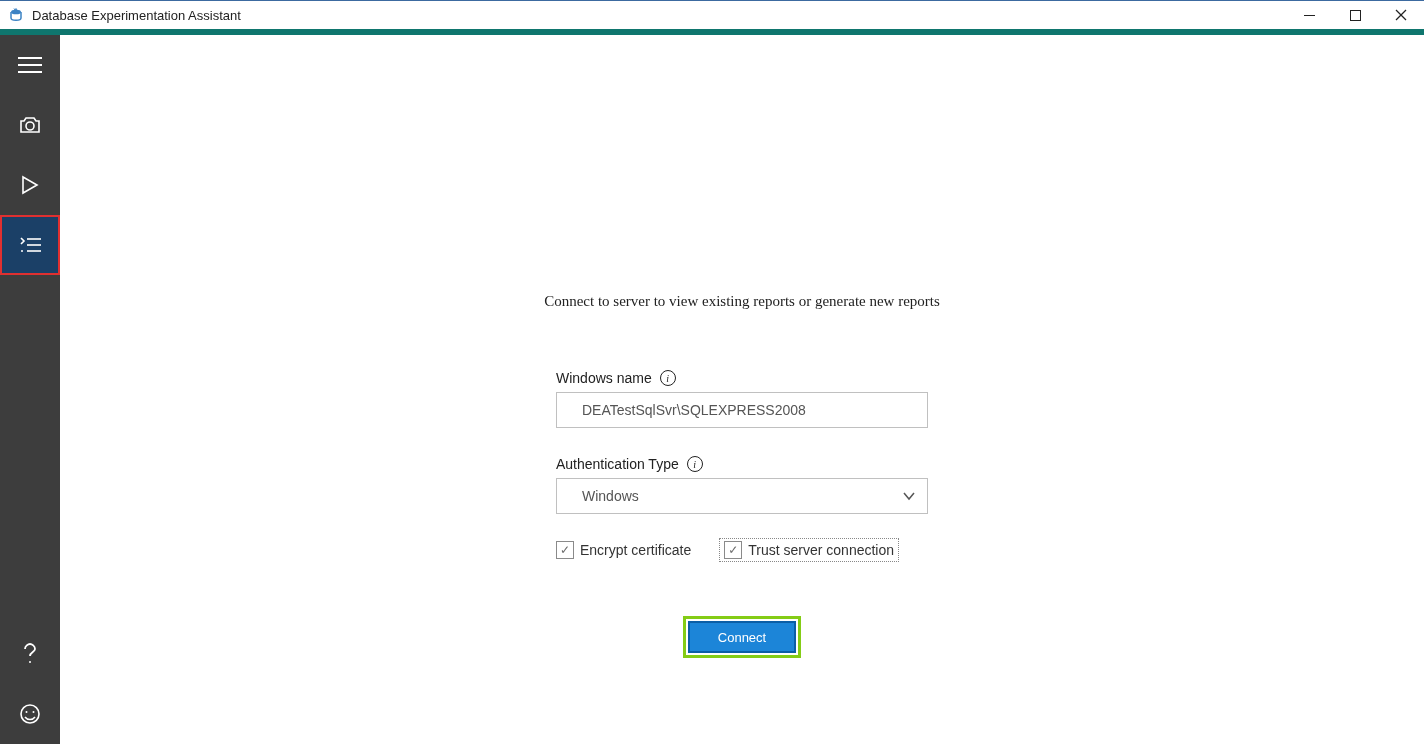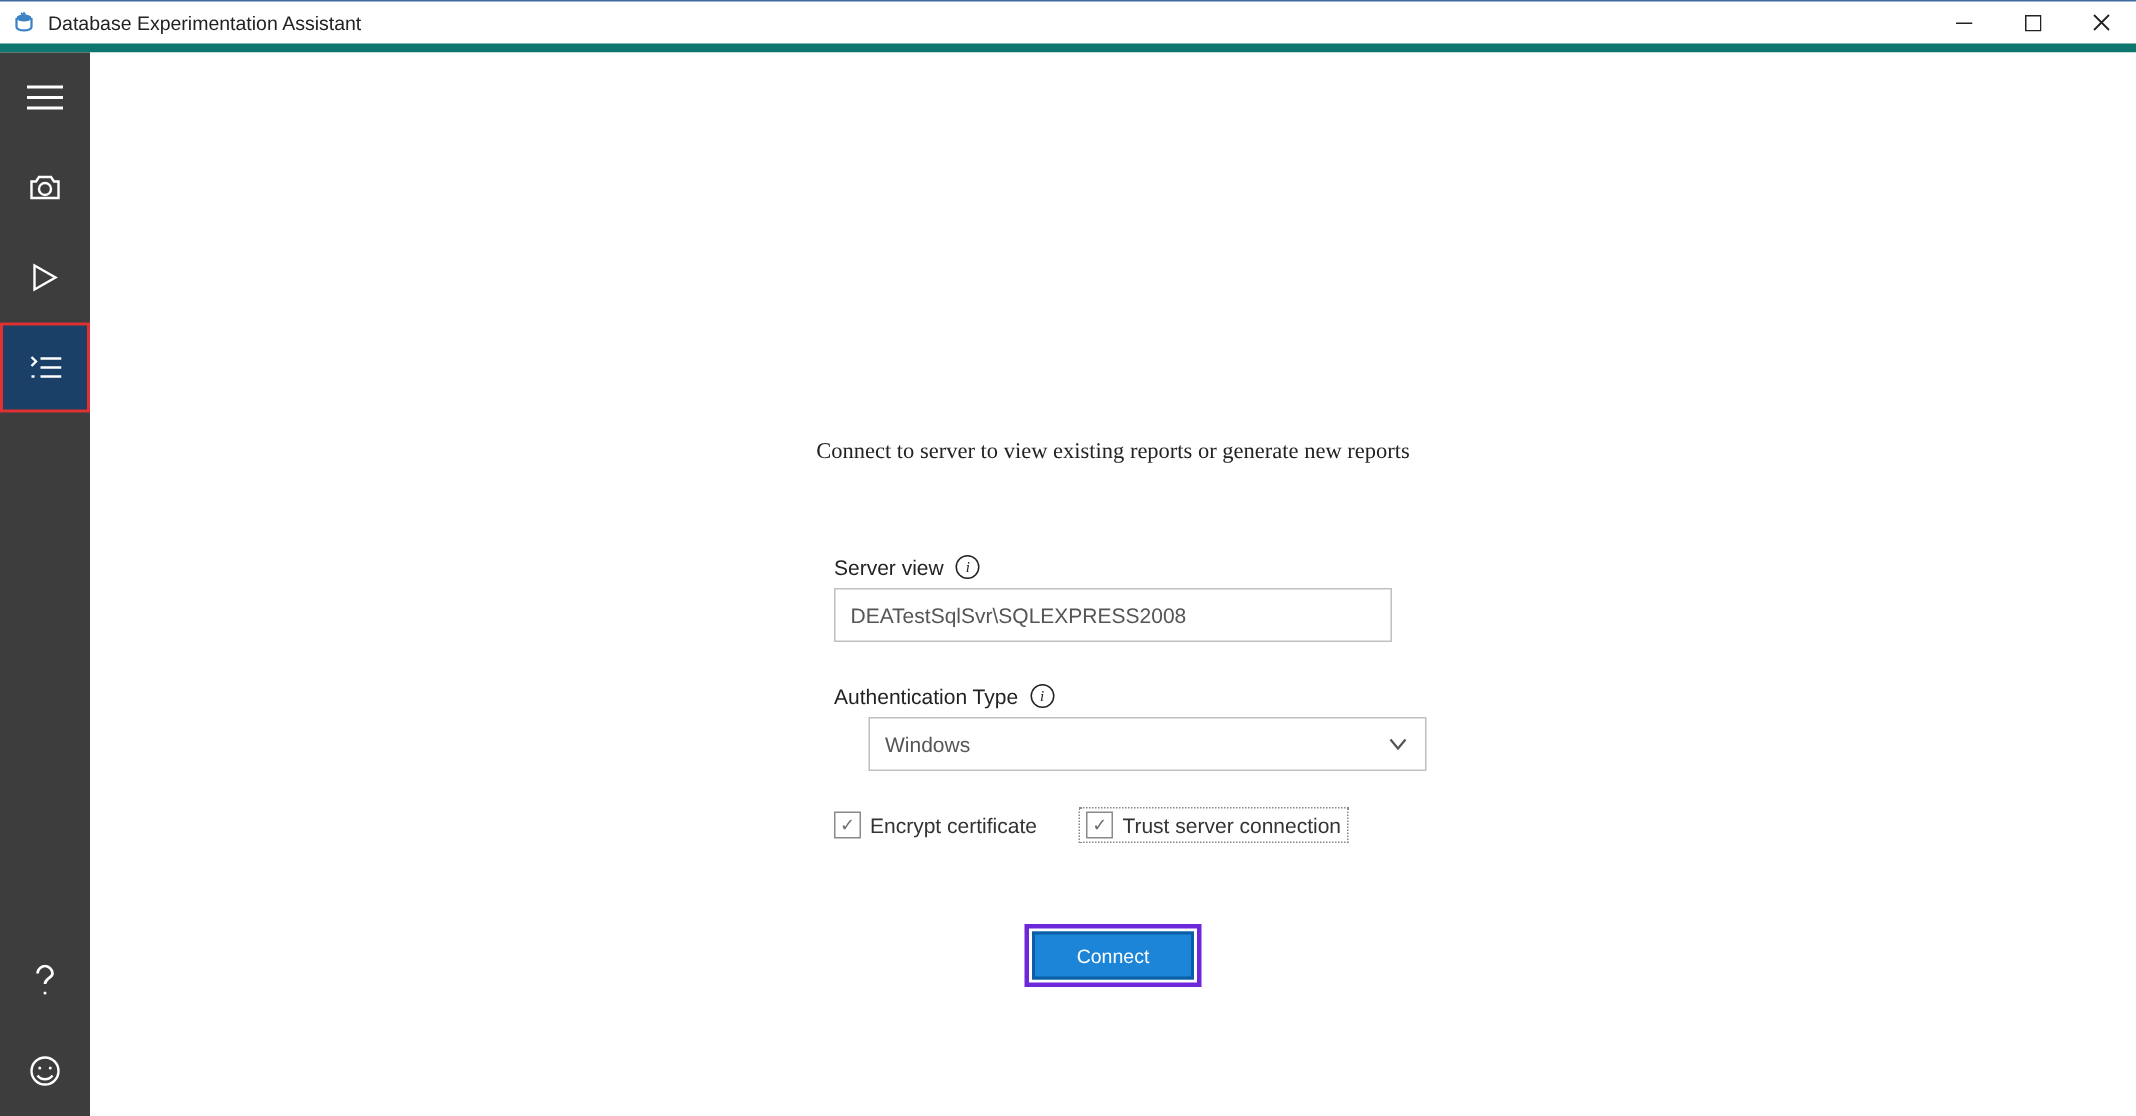--- a/index.html
+++ b/index.html
@@ -117,29 +117,28 @@
       align-items: center;
       justify-content: center;
       font-size: 10px;
       font-style: italic;
       font-family: Georgia, serif;
     }
     .text-input {
       width: 100%;
       height: 36px;
       border: 1px solid #c0c0c0;
-      padding: 0 10px;
+      padding: 0 25px;
       font-size: 14px;
       color: #555;
       background: #fff;
     }
     .select-wrap {
       position: relative;
       width: 100%;
-      margin-left: 23px;
     }
     .select-wrap .chev {
       position: absolute;
       right: 12px;
       top: 50%;
       transform: translateY(-50%);
       pointer-events: none;
     }
     .checks {
       margin-top: 24px;
@@ -171,21 +170,21 @@
     .dotted {
       border: 1px dotted #888;
       padding: 2px 4px;
     }
     .connect-wrap {
       margin-top: 54px;
       display: flex;
       justify-content: center;
     }
     .connect-highlight {
-      border: 3px solid #6d28d9;
+      border: 3px solid #84cc16;
       padding: 2px;
     }
     .connect-btn {
       width: 108px;
       height: 32px;
       background: #1c85d8;
       border: 2px solid #0b5ea6;
       color: #fff;
       font-size: 13px;
       display: flex;
@@ -275,21 +274,21 @@
     </div>
   </div>
 
   <div class="content">
     <div class="center-block">
       <div class="heading">Connect to server to view existing reports or generate new reports</div>
 
       <div class="form">
         
         <div class="label-row">
-          <span>Server view</span>
+          <span>Windows name</span>
           <span class="info-icon">i</span>
         </div>
         <input class="text-input" type="text" value="DEATestSqlSvr\SQLEXPRESS2008" style="">
 
         
         <div class="label-row" style="margin-top:28px">
           <span>Authentication Type</span>
           <span class="info-icon">i</span>
         </div>
         <div class="select-wrap">

